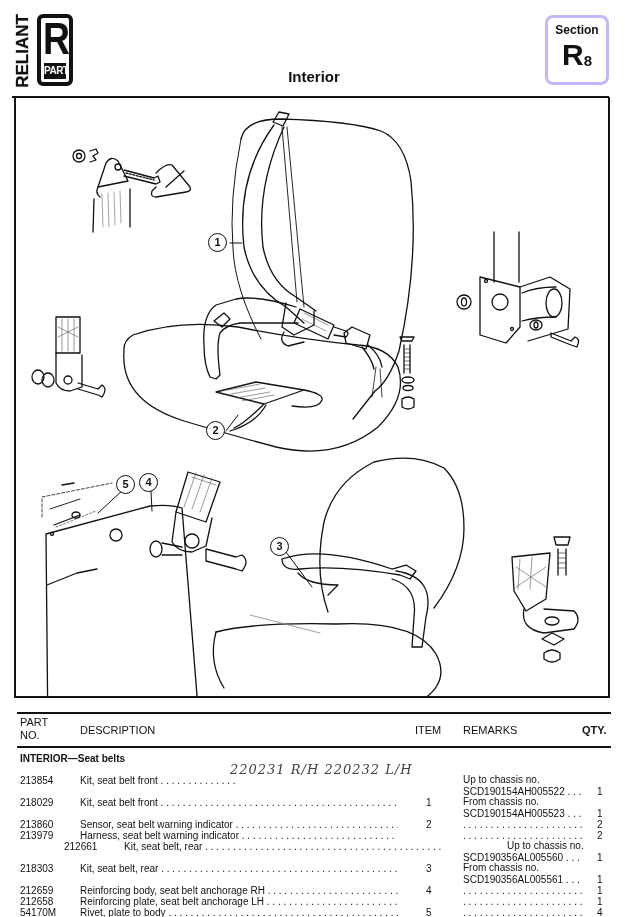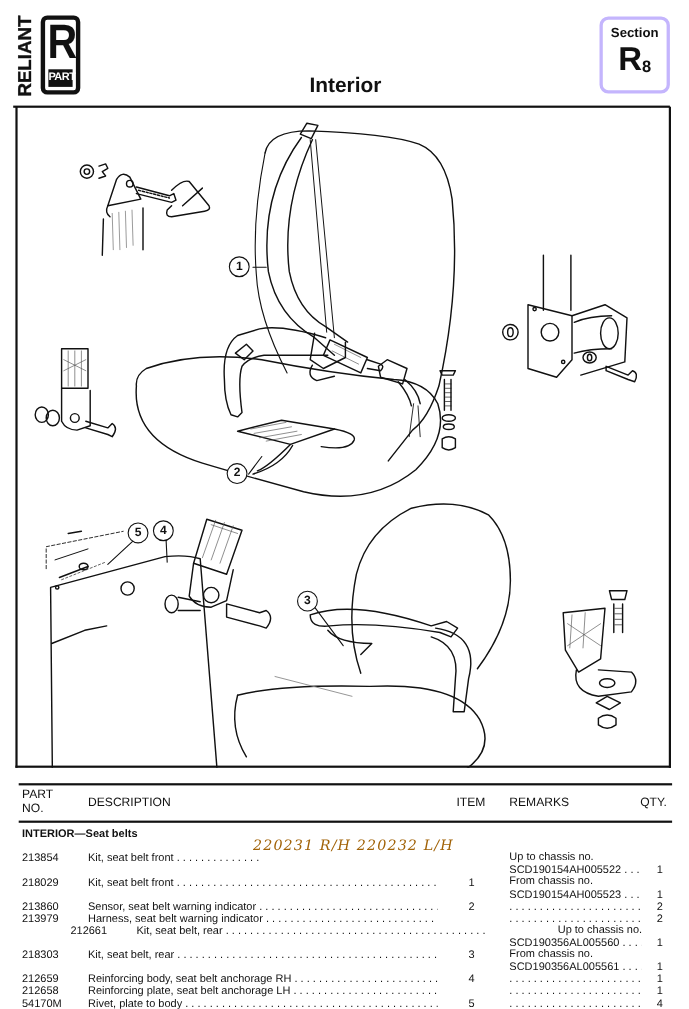--- a/index.html
+++ b/index.html
@@ -7,36 +7,36 @@
   .logo { position:absolute; left:12px; top:14px; width:72px; height:74px; }
   .logo .vert { position:absolute; left:0; top:0; width:22px; height:74px; }
   .logo .vert span { position:absolute; left:50%; top:50%; transform:translate(-50%,-50%) rotate(-90deg); font-family:"Liberation Sans", sans-serif; font-weight:bold; font-size:17px; letter-spacing:0px; white-space:nowrap; color:#111; transform-origin:center; -webkit-text-stroke:0.3px #111; }
   .logo .box { position:absolute; left:25px; top:0; width:36px; height:72px; border:4px solid #111; border-radius:6px; box-sizing:border-box; text-align:center; }
   .logo .box .r { font-weight:bold; font-size:44px; line-height:40px; display:block; margin-top:1px; transform:scaleX(0.85); }
   .logo .box .part { display:block; background:#111; color:#fff; font-weight:bold; font-size:10px; margin:4px 3px 0 3px; padding:2px 0; line-height:12px; letter-spacing:-0.5px; }
   .section { position:absolute; left:545px; top:15px; width:64px; height:70px; border:3px solid #c4b5fd; border-radius:8px; box-sizing:border-box; text-align:center; }
   .section .lbl { display:block; font-weight:bold; font-size:12px; margin-top:5px; }
   .section .code { display:block; font-weight:bold; font-size:30px; margin-top:2px; line-height:32px; }
   .section .code sub { font-size:15px; vertical-align:baseline; position:relative; top:1px; }
-  .title { position:absolute; left:0; width:626px; top:68px; text-align:center; font-weight:bold; font-size:19px; padding-left:0; }
+  .title { position:absolute; left:0; width:626px; top:68px; text-align:center; font-weight:bold; font-size:15px; padding-left:0; }
   .title span { position:relative; left:1px; }
   .hr-top { position:absolute; left:12px; top:96px; width:597px; height:2px; background:#111; }
   .figure { position:absolute; left:14px; top:97px; width:596px; height:601px; border:2px solid #111; border-top:none; box-sizing:border-box; }
   .figure svg { position:absolute; left:0; top:0; }
   .callout { position:absolute; width:19px; height:19px; border:1.5px solid #111; border-radius:50%; box-sizing:border-box; text-align:center; font-weight:bold; font-size:11px; line-height:16px; background:#fff; }
   .table-head { position:absolute; left:17px; top:712px; width:594px; height:36px; border-top:2px solid #111; border-bottom:2px solid #111; box-sizing:border-box; font-size:11px; }
   .table-head .c { position:absolute; top:0; }
   .grp { position:absolute; left:20px; top:753px; font-size:10px; font-weight:bold; }
   .row { position:absolute; left:0; width:626px; font-size:10px; height:12px; line-height:12px; }
   .row .pn { position:absolute; left:20px; }
   .row .desc { position:absolute; left:80px; width:318px; overflow:hidden; white-space:nowrap; }
   .row .item { position:absolute; left:426px; }
   .row .rem { position:absolute; left:463px; width:120px; overflow:hidden; white-space:nowrap; }
   .row .qty { position:absolute; left:597px; }
-  .hand { position:absolute; left:230px; top:762px; font-family:"DejaVu Serif", serif; font-style:italic; font-size:13px; color:#a16207; letter-spacing:1px; }
+  .hand { position:absolute; left:230px; top:762px; font-family:"DejaVu Serif", serif; font-style:italic; font-size:13px; color:#404040; letter-spacing:1px; }
 </style>
 </head>
 <body>
 
 <div class="logo">
   <div class="vert">
       <span>RELIANT</span>
     </div>
   <div class="box">
     <span class="r">R</span>
@@ -204,21 +204,21 @@
 </div>
 
 <div class="table-head">
   <div class="c" style="left:3px; top:2px; line-height:13px;">
     <div>PART</div>
     <div>NO.</div>
   </div>
   <div class="c" style="left:63px; top:10px;">DESCRIPTION</div>
   <div class="c" style="left:398px; top:10px;">ITEM</div>
   <div class="c" style="left:446px; top:10px;">REMARKS</div>
-  <div class="c" style="left:565px; top:10px;">QTY.</div>
+  <div class="c" style="left:565px; top:10px;font-weight:bold;">QTY.</div>
 </div>
 
 <div class="grp">INTERIOR—Seat belts</div>
 
 <div class="hand">220231  R/H    220232  L/H</div>
 
 <div id="rows">
     <div class="row" style="top: 775px;">
       <span class="pn">213854</span>
       <span class="desc"><span>Kit, seat belt front</span><span> . . . . . . . . . . . . . .</span></span>

